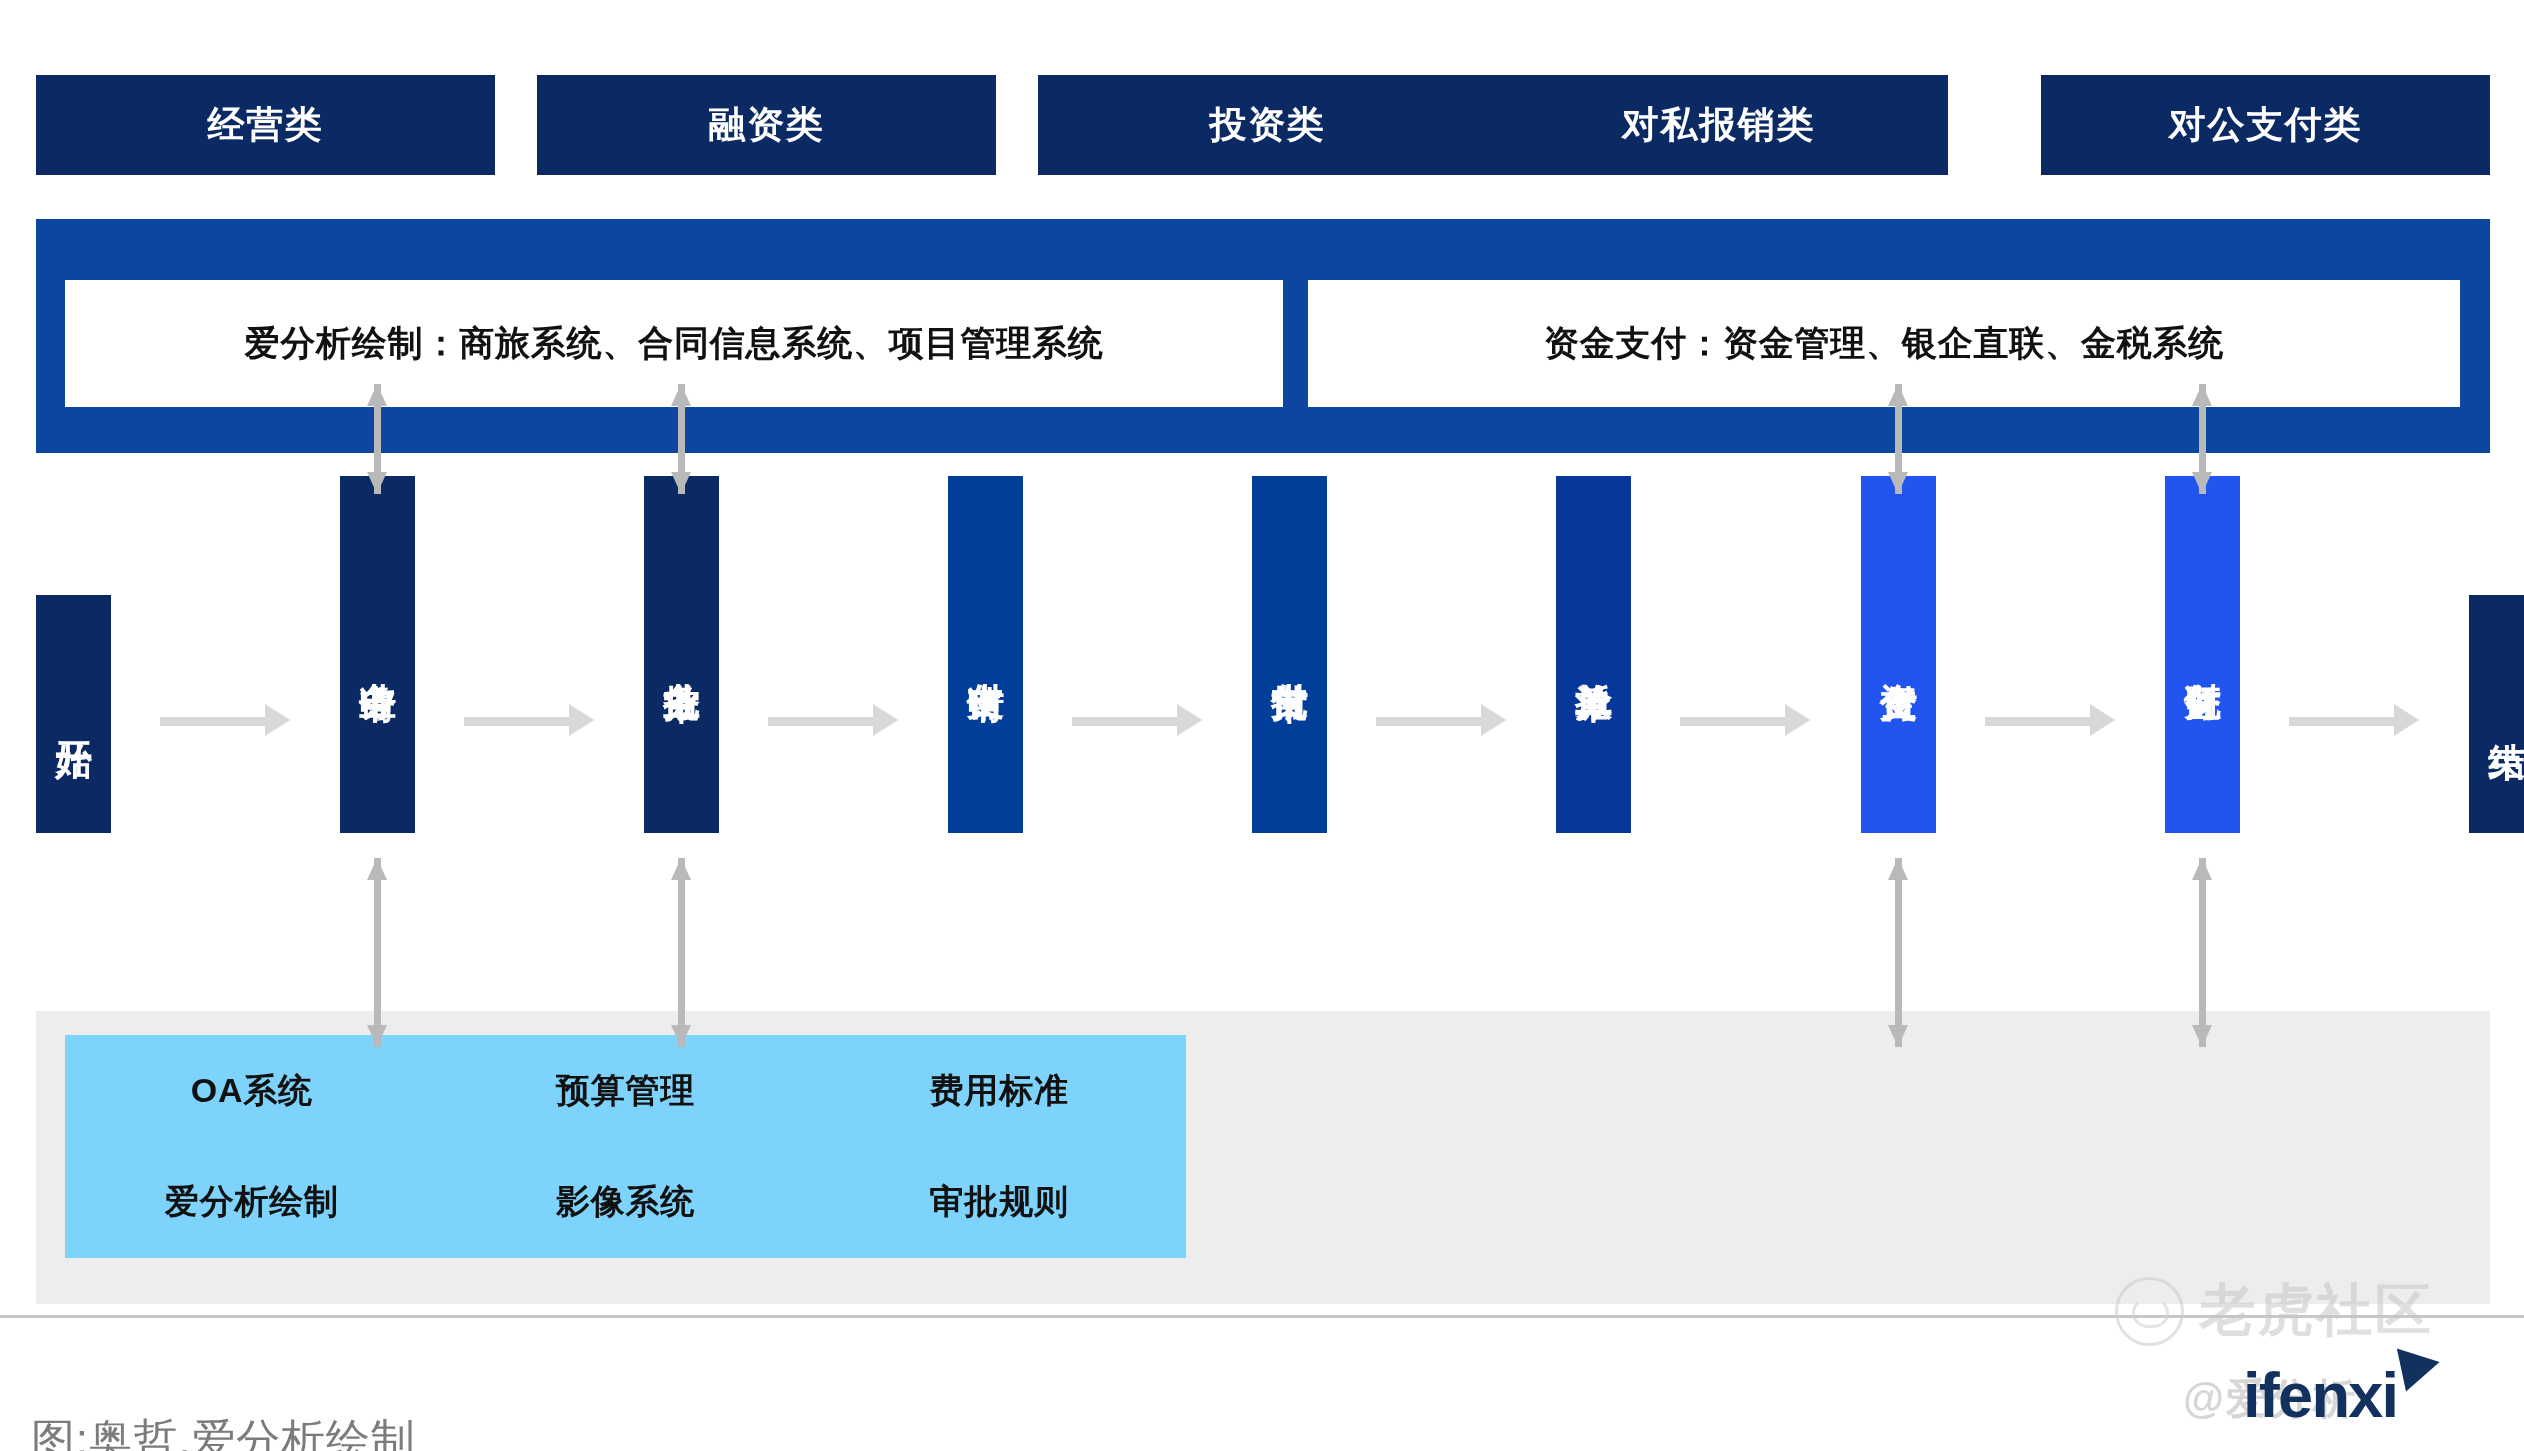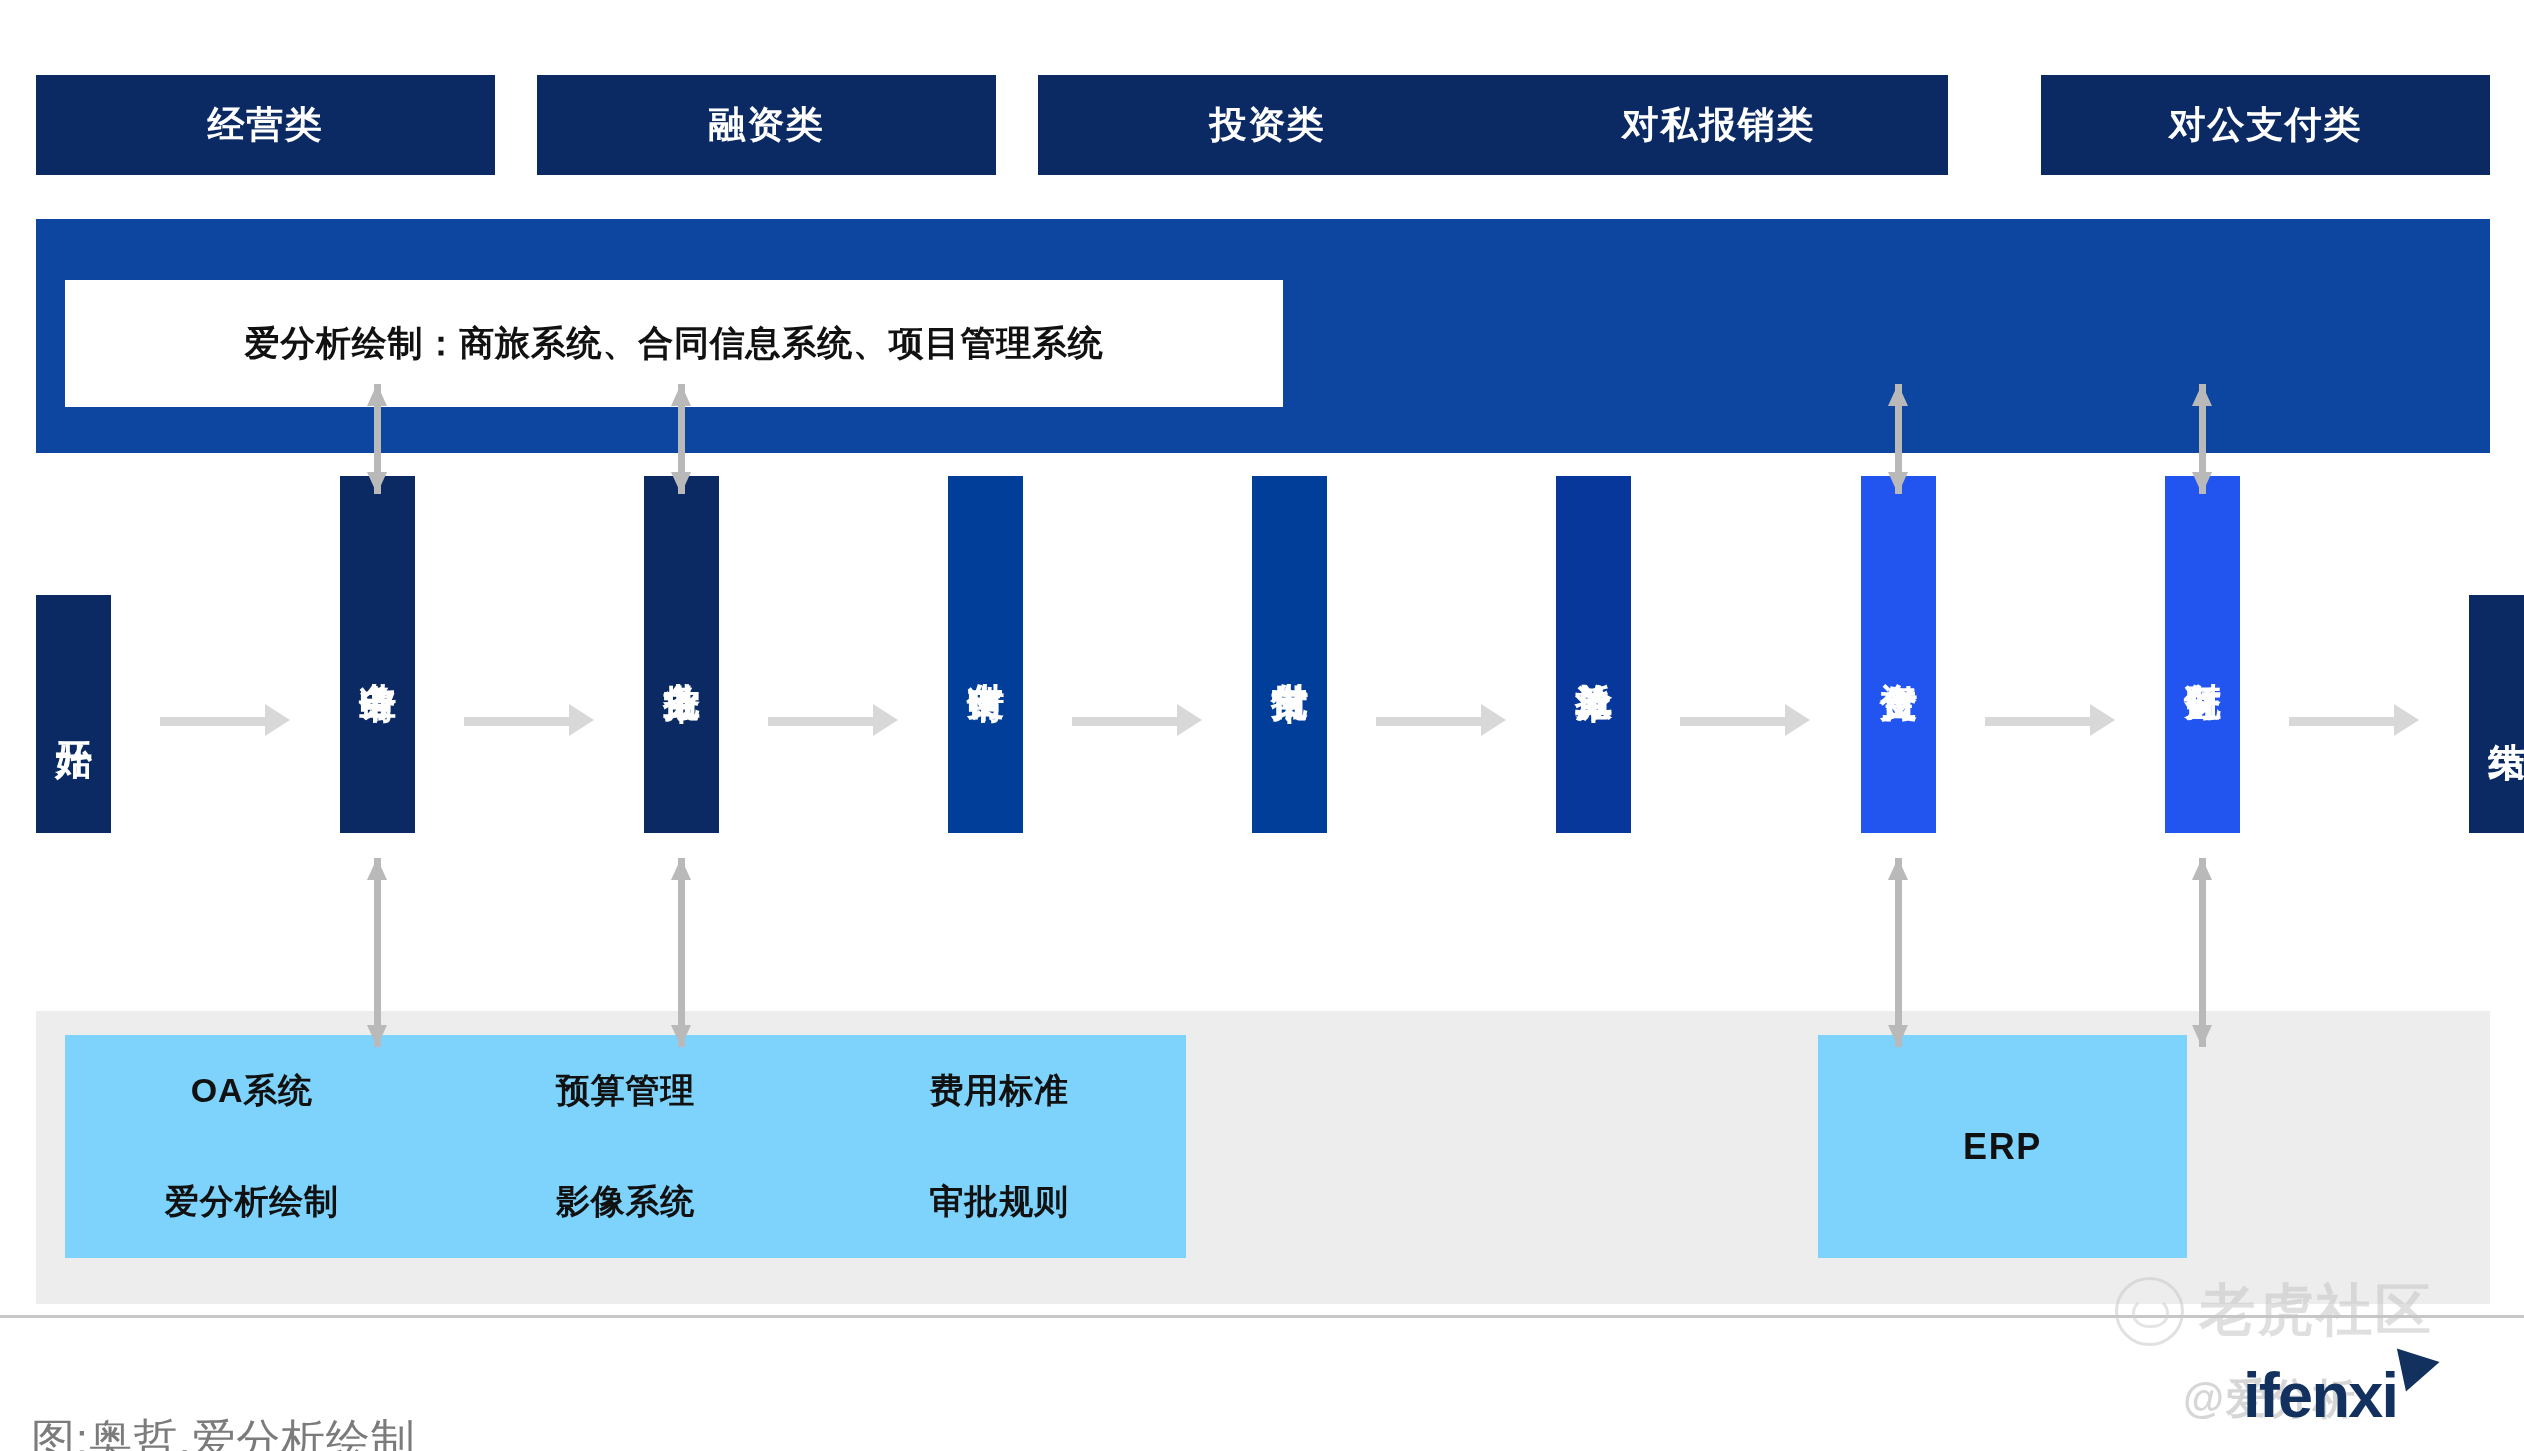--- a/index.html
+++ b/index.html
@@ -146,41 +146,41 @@
       </div>
     <div class="cat c4">
         <span>对公支付类</span>
       </div>
   </div>
 
   <div class="band"></div>
   <div class="panel p0">
       <span>爱分析绘制：商旅系统、合同信息系统、项目管理系统</span>
     </div>
+  <div class="panel p1">
+      <span>资金支付：资金管理、银企直联、金税系统</span>
+    </div>
 
   <div class="flow" id="flow-layer"></div>
 
   <div id="top-connectors"></div>
 
   <div class="greyband"></div>
 
   <div class="wbox left">
     <div class="grid2">
       <div class="cell">OA系统</div>
       <div class="cell">预算管理</div>
       <div class="cell">费用标准</div>
       <div class="cell">爱分析绘制</div>
       <div class="cell">影像系统</div>
       <div class="cell">审批规则</div>
     </div>
   </div>
 
-  <div class="wbox right">
-    <div class="erp-label">ERP</div>
-  </div>
 
   <div id="bottom-connectors"></div>
 
   <div class="divider"></div>
   <div class="footnote">图:奥哲,爱分析绘制</div>
 
   <div class="wm-tiger">
     <div class="circ"></div>
     <div class="txt">老虎社区</div>
   </div>

